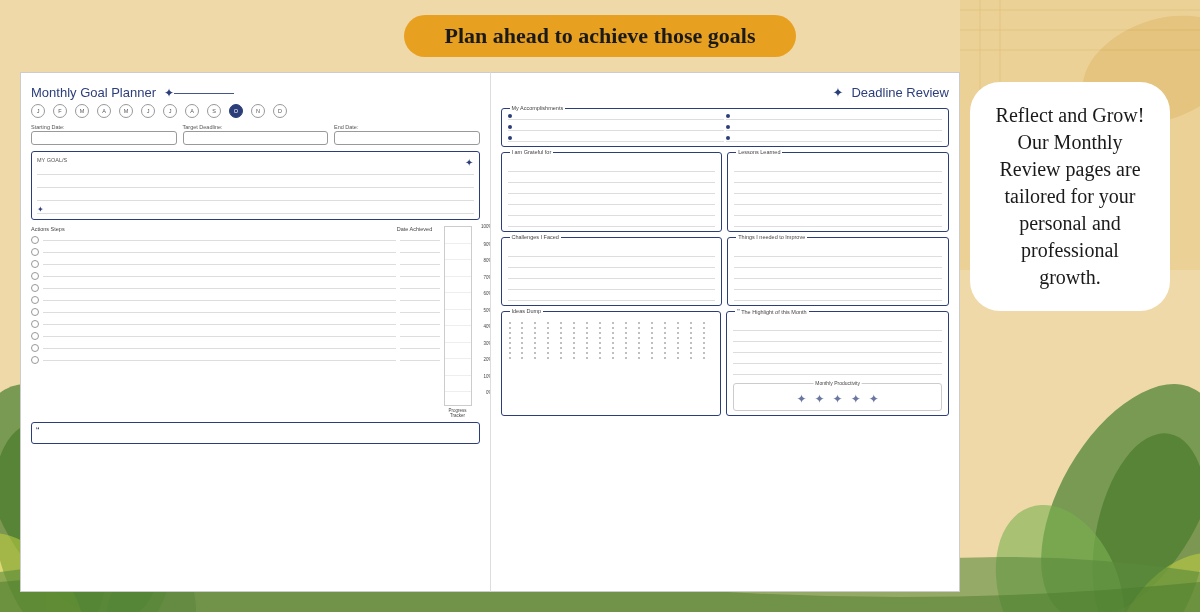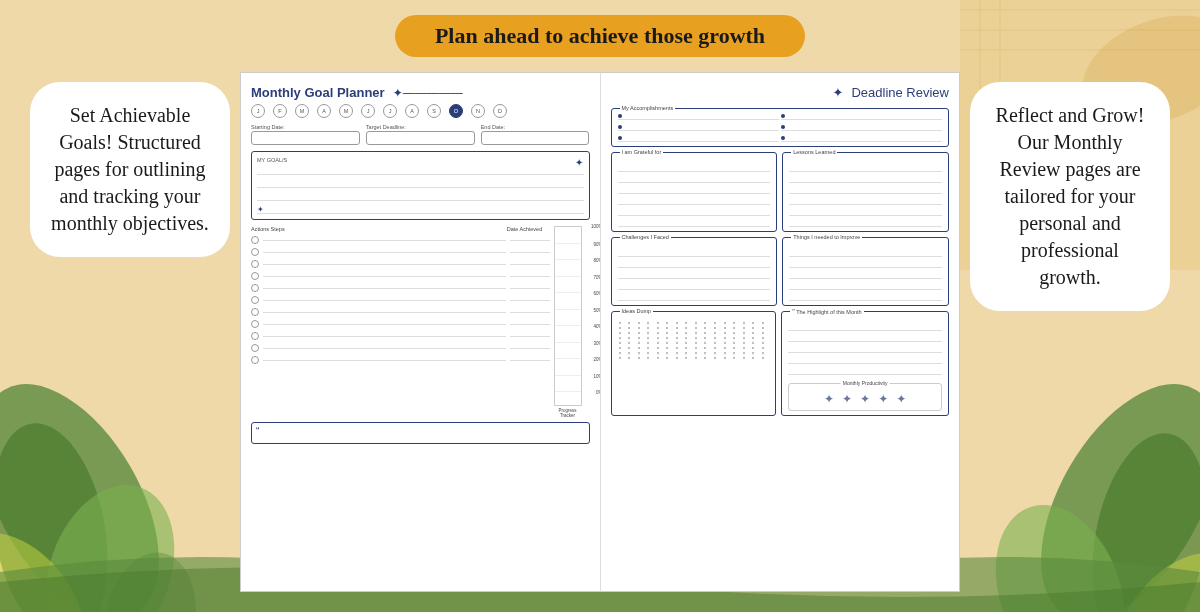--- a/index.html
+++ b/index.html
@@ -409,37 +409,32 @@
 
   <svg class="bottom-wave" style="height:80px;" viewBox="0 0 1200 80" preserveAspectRatio="none" xmlns="http://www.w3.org/2000/svg">
     <path d="M0,40 Q200,10 400,40 Q600,70 800,40 Q1000,10 1200,40 L1200,80 L0,80 Z" fill="#5a8a3c" opacity="0.6"></path>
     <path d="M0,50 Q300,20 600,50 Q900,80 1200,50 L1200,80 L0,80 Z" fill="#4a7a2c" opacity="0.5"></path>
   </svg>
 </div>
 
 <div class="main-layout">
 
   <div class="header-banner">
-    <h1>Plan ahead to achieve those growth</h1>
+    <h1>Plan ahead to achieve those goals</h1>
   </div>
 
   <div class="content-row">
 
-    <div class="side-panel">
-      <div class="side-text-bubble">
-        <span>Set Achievable Goals! Structured pages for outlining and tracking your monthly objectives.</span>
-      </div>
-    </div>
 
     <div class="documents-container">
 
       <div class="doc-page">
 
         <div class="planner-title">
-          <span style="font-size:13px;font-weight:700;color:#2c3e7a;">Monthly Goal Planner</span>
+          <span style="font-size:13px;font-weight:400;color:#2c3e7a;">Monthly Goal Planner</span>
           <span class="star-icon">✦—————</span>
         </div>
 
         <div class="month-letters">
           <div class="month-letter">J</div>
           <div class="month-letter">F</div>
           <div class="month-letter">M</div>
           <div class="month-letter">A</div>
           <div class="month-letter">M</div>
           <div class="month-letter">J</div>

